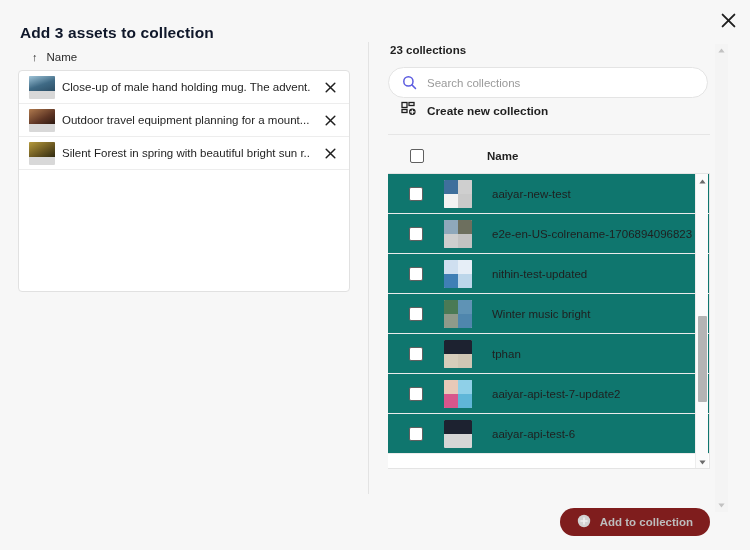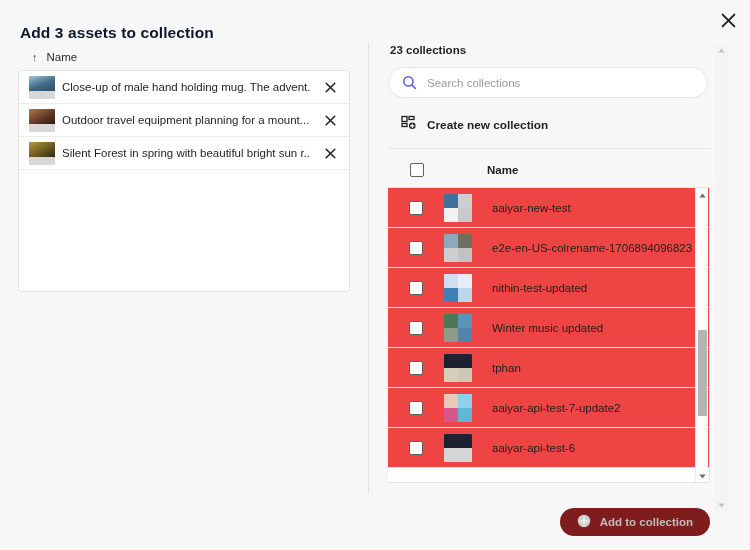--- a/index.html
+++ b/index.html
@@ -114,21 +114,21 @@
   #search-input {
     border: none; outline: none; background: transparent;
     font-family: "Liberation Sans", sans-serif;
     font-size: 11.5px; color: #1f1f1f;
     width: 250px; padding: 0;
   }
   #search-input::placeholder { color: #9a9a9a; }
 
   #create-row {
     display: flex; align-items: center; gap: 10px;
-    margin-top: 15px; margin-left: 13px;
+    margin-top: 1px; margin-left: 13px;
     height: 24px; cursor: pointer; width: max-content;
   }
   #create-label { font-size: 11.8px; font-weight: bold; color: #1f1f1f; }
 
   #create-sep {
     margin-top: 11px;
     width: 322px; height: 1px; background: #e6e6e6;
   }
 
   
@@ -160,21 +160,21 @@
     border: 1px solid #e4e4e4;
     border-left: none;
     overflow: hidden;
   }
   .coll-row {
     display: flex; align-items: center;
     height: 40px;
     padding-left: 21px;
     border-bottom: 1px solid #ebebeb;
     cursor: pointer;
-    background: #ef4444;
+    background: #0f766e;
   }
   .coll-thumb {
     width: 28px; height: 28px;
     flex: 0 0 28px;
     margin-left: 21px;
     border-radius: 1px;
     overflow: hidden;
     display: grid;
     grid-template-columns: 1fr 1fr;
     grid-template-rows: 1fr 1fr;
@@ -377,21 +377,21 @@
       </div>
 
       <div class="coll-row">
         <div class="chk"></div>
         <div class="coll-thumb">
           <span style="background:#4a7a55"></span>
             <span style="background:#5f93b5"></span>
           <span style="background:#8f9a8a"></span>
             <span style="background:#4f86ad"></span>
         </div>
-        <div class="coll-label">Winter music updated</div>
+        <div class="coll-label">Winter music bright</div>
       </div>
 
       <div class="coll-row">
         <div class="chk"></div>
         <div class="coll-thumb">
           <span style="background:#1d2230"></span>
             <span style="background:#1d2230"></span>
           <span style="background:#d6cdbb"></span>
             <span style="background:#cfc6b4"></span>
         </div>

